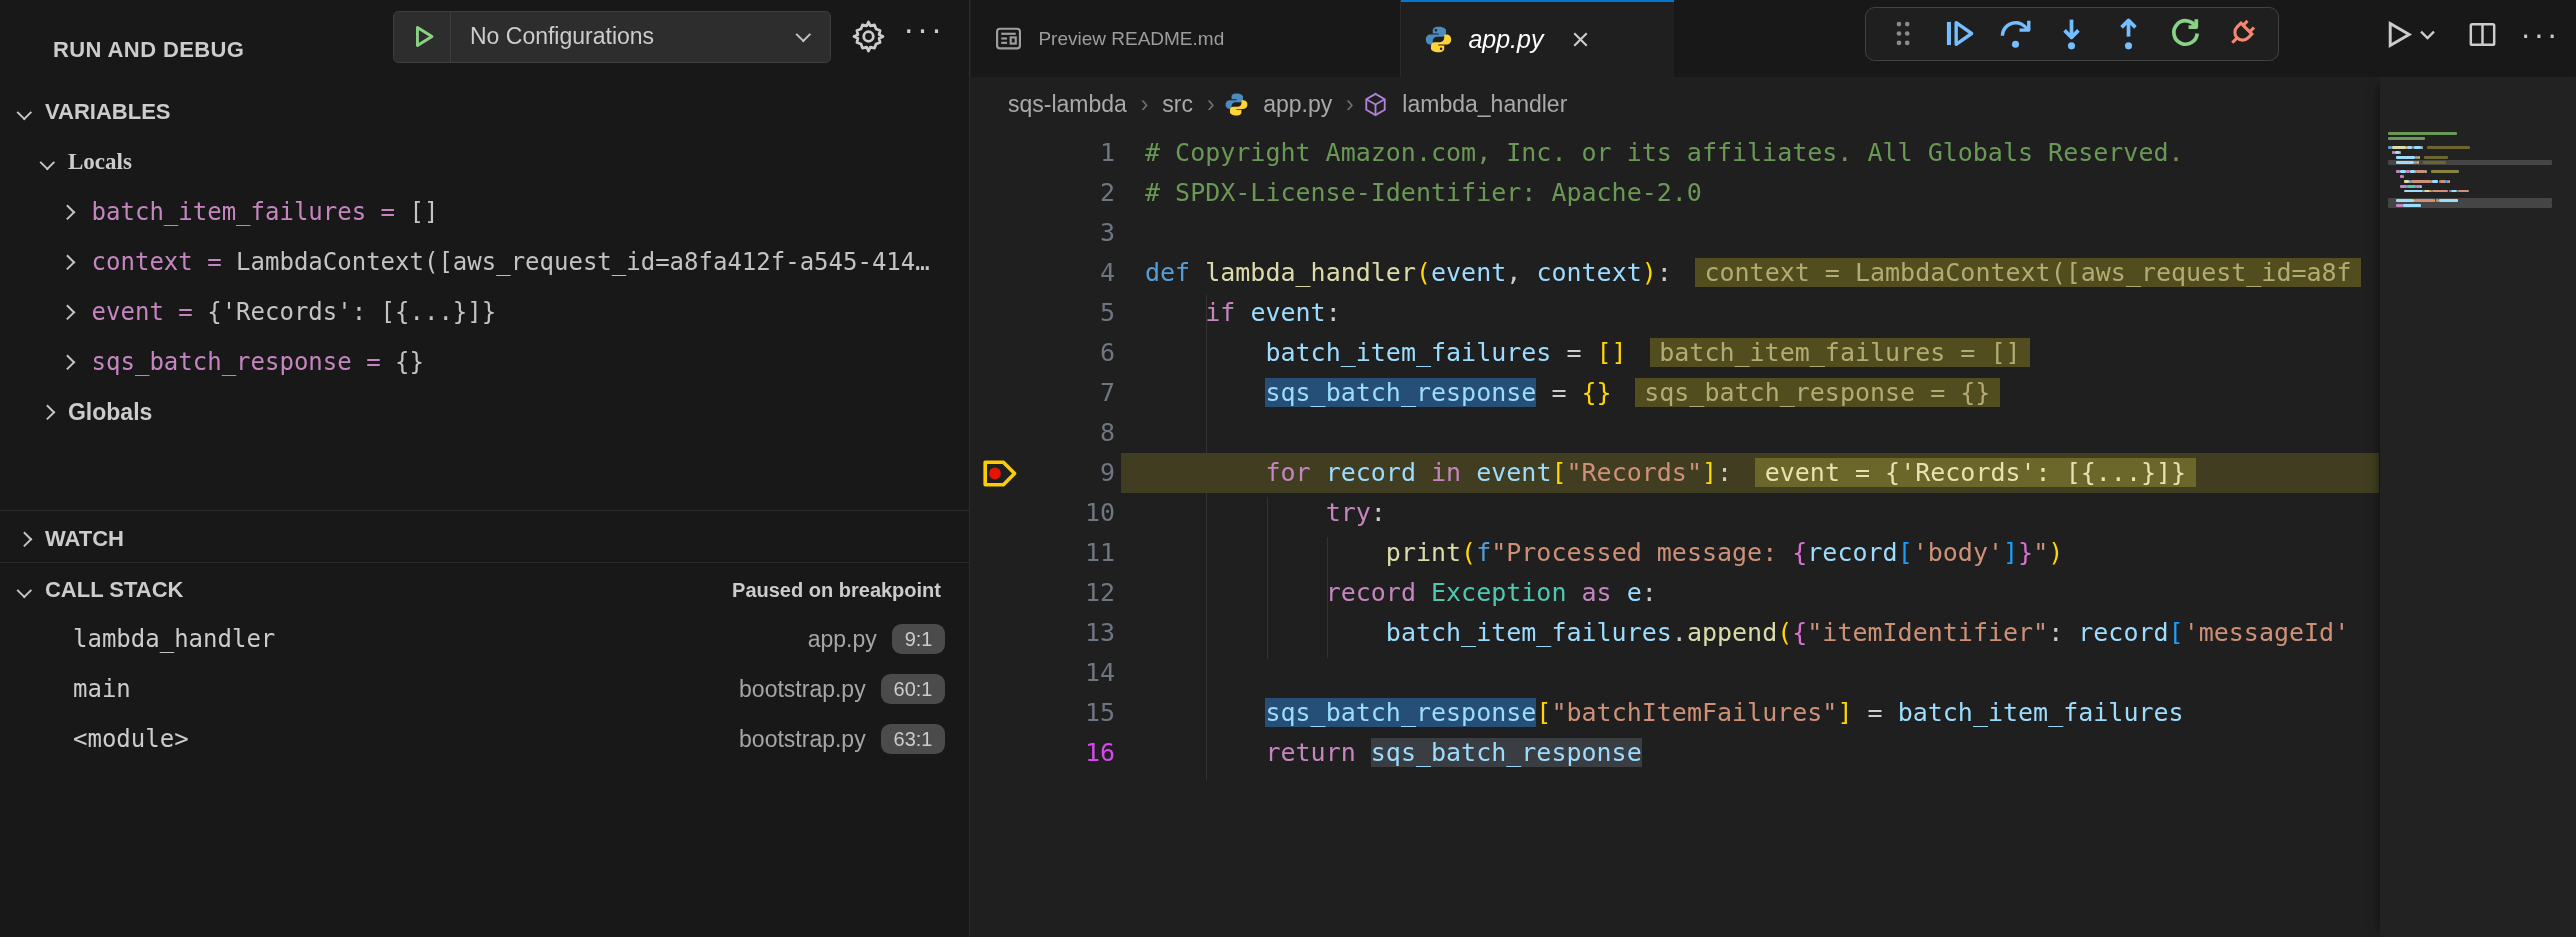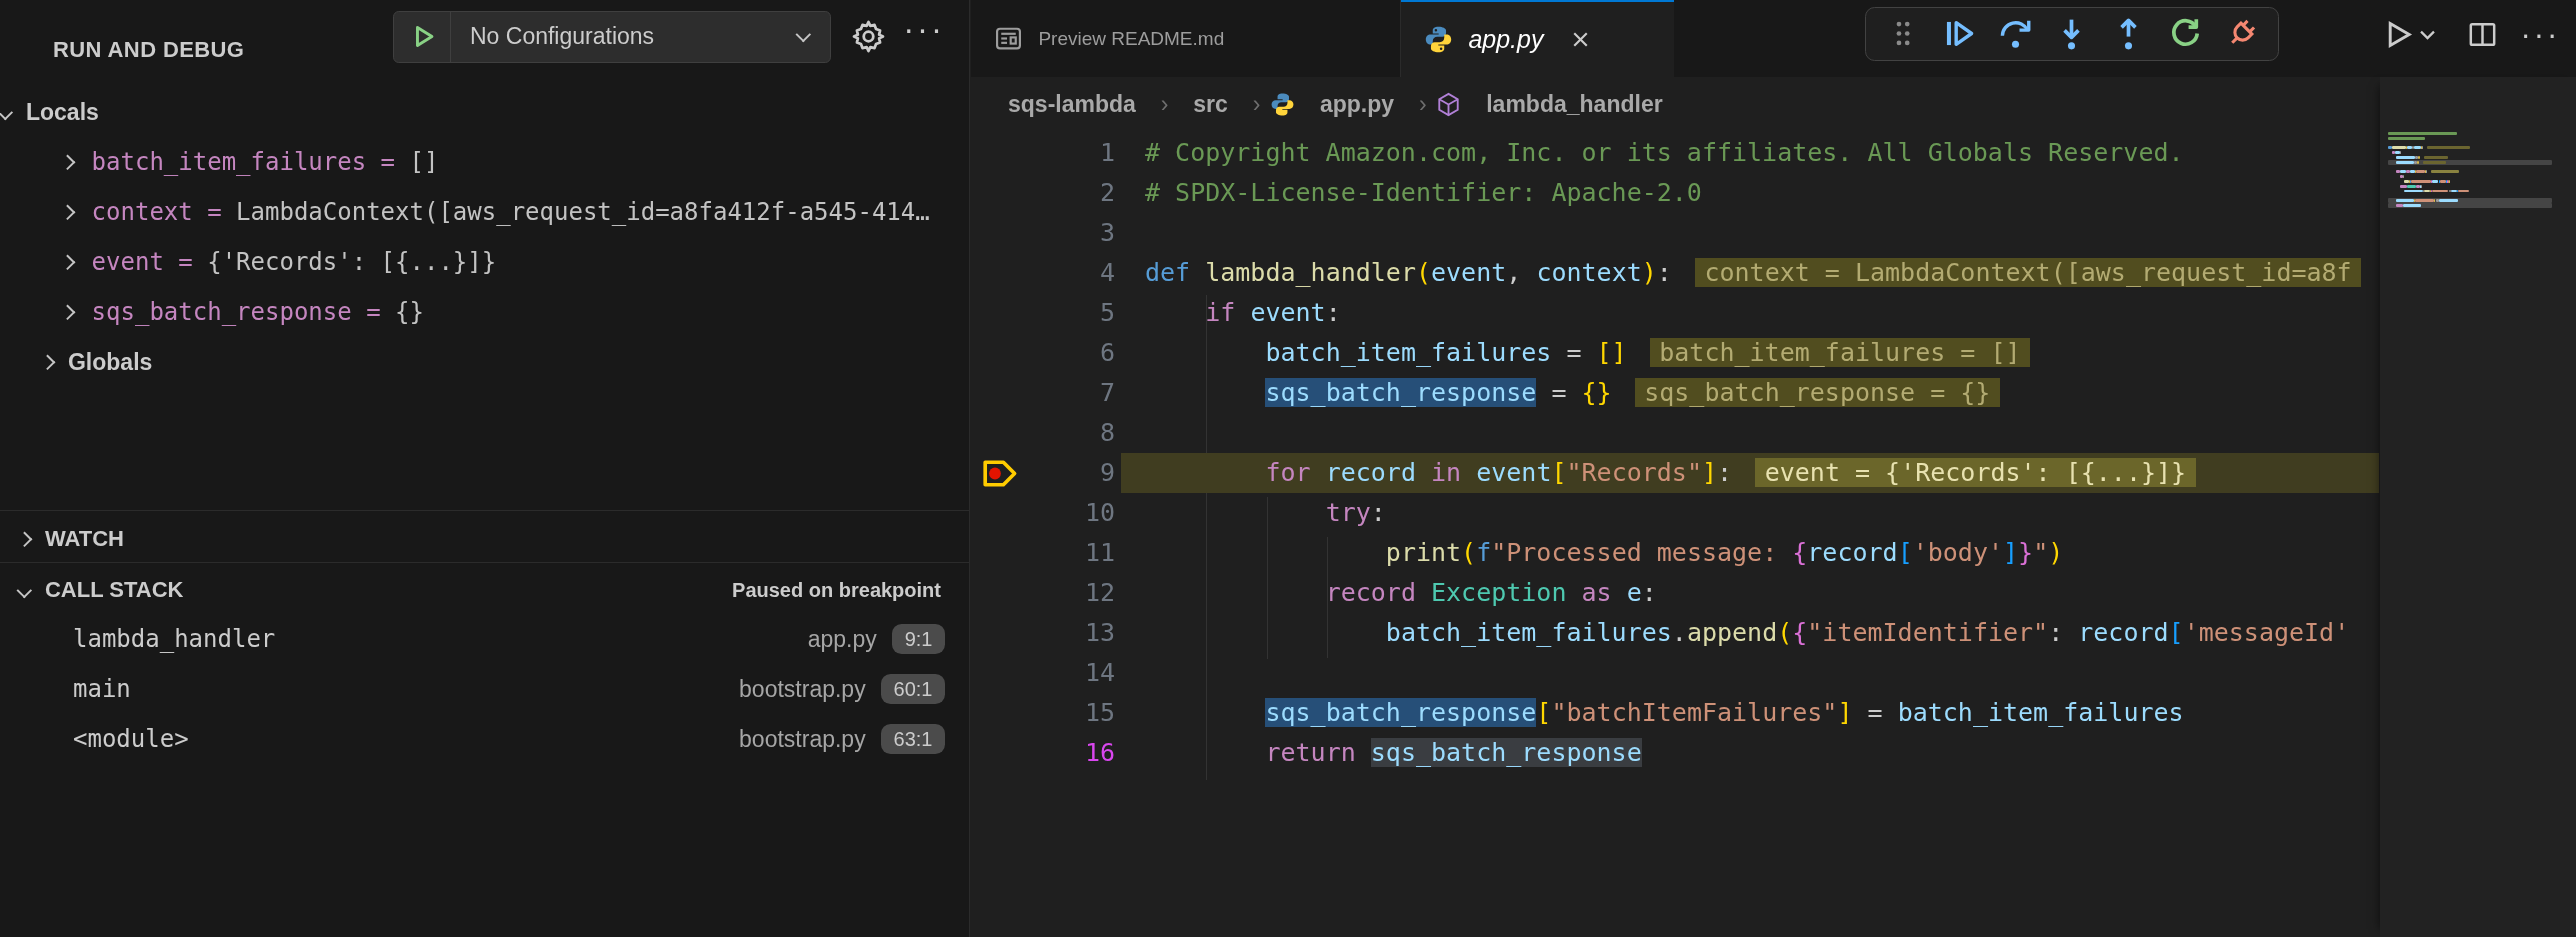--- a/index.html
+++ b/index.html
@@ -54,21 +54,21 @@
   .tab { position:absolute; top:0; height:77px; display:flex; align-items:center; cursor:pointer; }
   #tab-preview { left:0; width:430px; border-right:1px solid #2b2b2b; color:#9d9d9d; }
   #tab-preview .tab-label { font-size:19px; margin-left:15.4px; }
   #tab-app { left:430px; width:273px; background:#1f1f1f; color:#ffffff; border-top:2.9px solid #0078d4; }
   #tab-app .tab-label { font-size:25px; font-style:italic; margin-left:15.4px; }
   .tab-icon { margin-left:23px; display:flex; }
   .tab-close { margin-left:25px; display:flex; cursor:pointer; }
 
   #breadcrumbs { position:absolute; left:971px; top:77px; width:1605px; height:54px;
                  display:flex; align-items:center; font-size:23px; color:#a9a9a9; }
-  #breadcrumbs .bc-item { margin:0 21px; cursor:pointer; white-space:nowrap;font-weight:bold; }
+  #breadcrumbs .bc-item { margin:0 10px; cursor:pointer; white-space:nowrap; }
   #breadcrumbs .bc-item:first-child { margin-left:37px; }
   #breadcrumbs .bc-sep { color:#6e6e6e; font-size:23px; margin:0 3.9px; }
   #breadcrumbs .bc-icon { display:flex; margin:0 3.9px 0 5.8px; }
 
   
   #debug-toolbar { position:absolute; left:1865px; top:6.7px; width:414px; height:54px;
                    background:#1f1f1f; border:1.9px solid #424242; border-radius:9.6px;
                    display:flex; align-items:center; justify-content:space-around; padding:0 7.7px; }
   .dbg-btn { display:flex; align-items:center; justify-content:center; width:46px; height:46px;
              cursor:pointer; border-radius:5.8px; }
@@ -120,22 +120,26 @@
     <div id="sb-gear">
       <svg width="37" height="37" viewBox="0 0 24 24">
         <circle cx="12" cy="12" r="3.1" fill="none" stroke="#cccccc" stroke-width="1.8"></circle>
         <path d="M12 2.6l1.2 2.5 2.7-.6 1 2.6 2.6 1-.6 2.7 2.5 1.2-2.5 1.2.6 2.7-2.6 1-1 2.6-2.7-.6L12 21.4l-1.2-2.5-2.7.6-1-2.6-2.6-1 .6-2.7L2.6 12l2.5-1.2-.6-2.7 2.6-1 1-2.6 2.7.6z" fill="none" stroke="#cccccc" stroke-width="1.8" stroke-linejoin="round"></path>
       </svg>
     </div>
     <div id="sb-more">···</div>
   </div>
 
   <div id="variables-section" class="abs" style="left:0; top:87px; width:970px;">
+    <div class="tree-row" style="padding-left:19px">
+      <span class="chev down"></span>
+      <span class="sec-label" style="margin-left:15.4px">VARIABLES</span>
+    </div>
     <div id="variables-body">
-        <div class="tree-row" style="">
+        <div class="tree-row" style="padding-left: 42px; font-family: Liberation Serif, serif;">
           <span class="chev down"></span>
           <span class="scope-label" style="margin-left: 15.4px;">Locals</span>
         </div>
         <div class="tree-row mono" style="padding-left: 62px;">
           <span class="chev right"></span>
           <span class="var-name" style="margin-left: 19px;">batch_item_failures</span>
           <span class="var-eq">&nbsp;=&nbsp;</span>
           <span class="var-val">[]</span>
         </div>
         <div class="tree-row mono" style="padding-left: 62px;">

